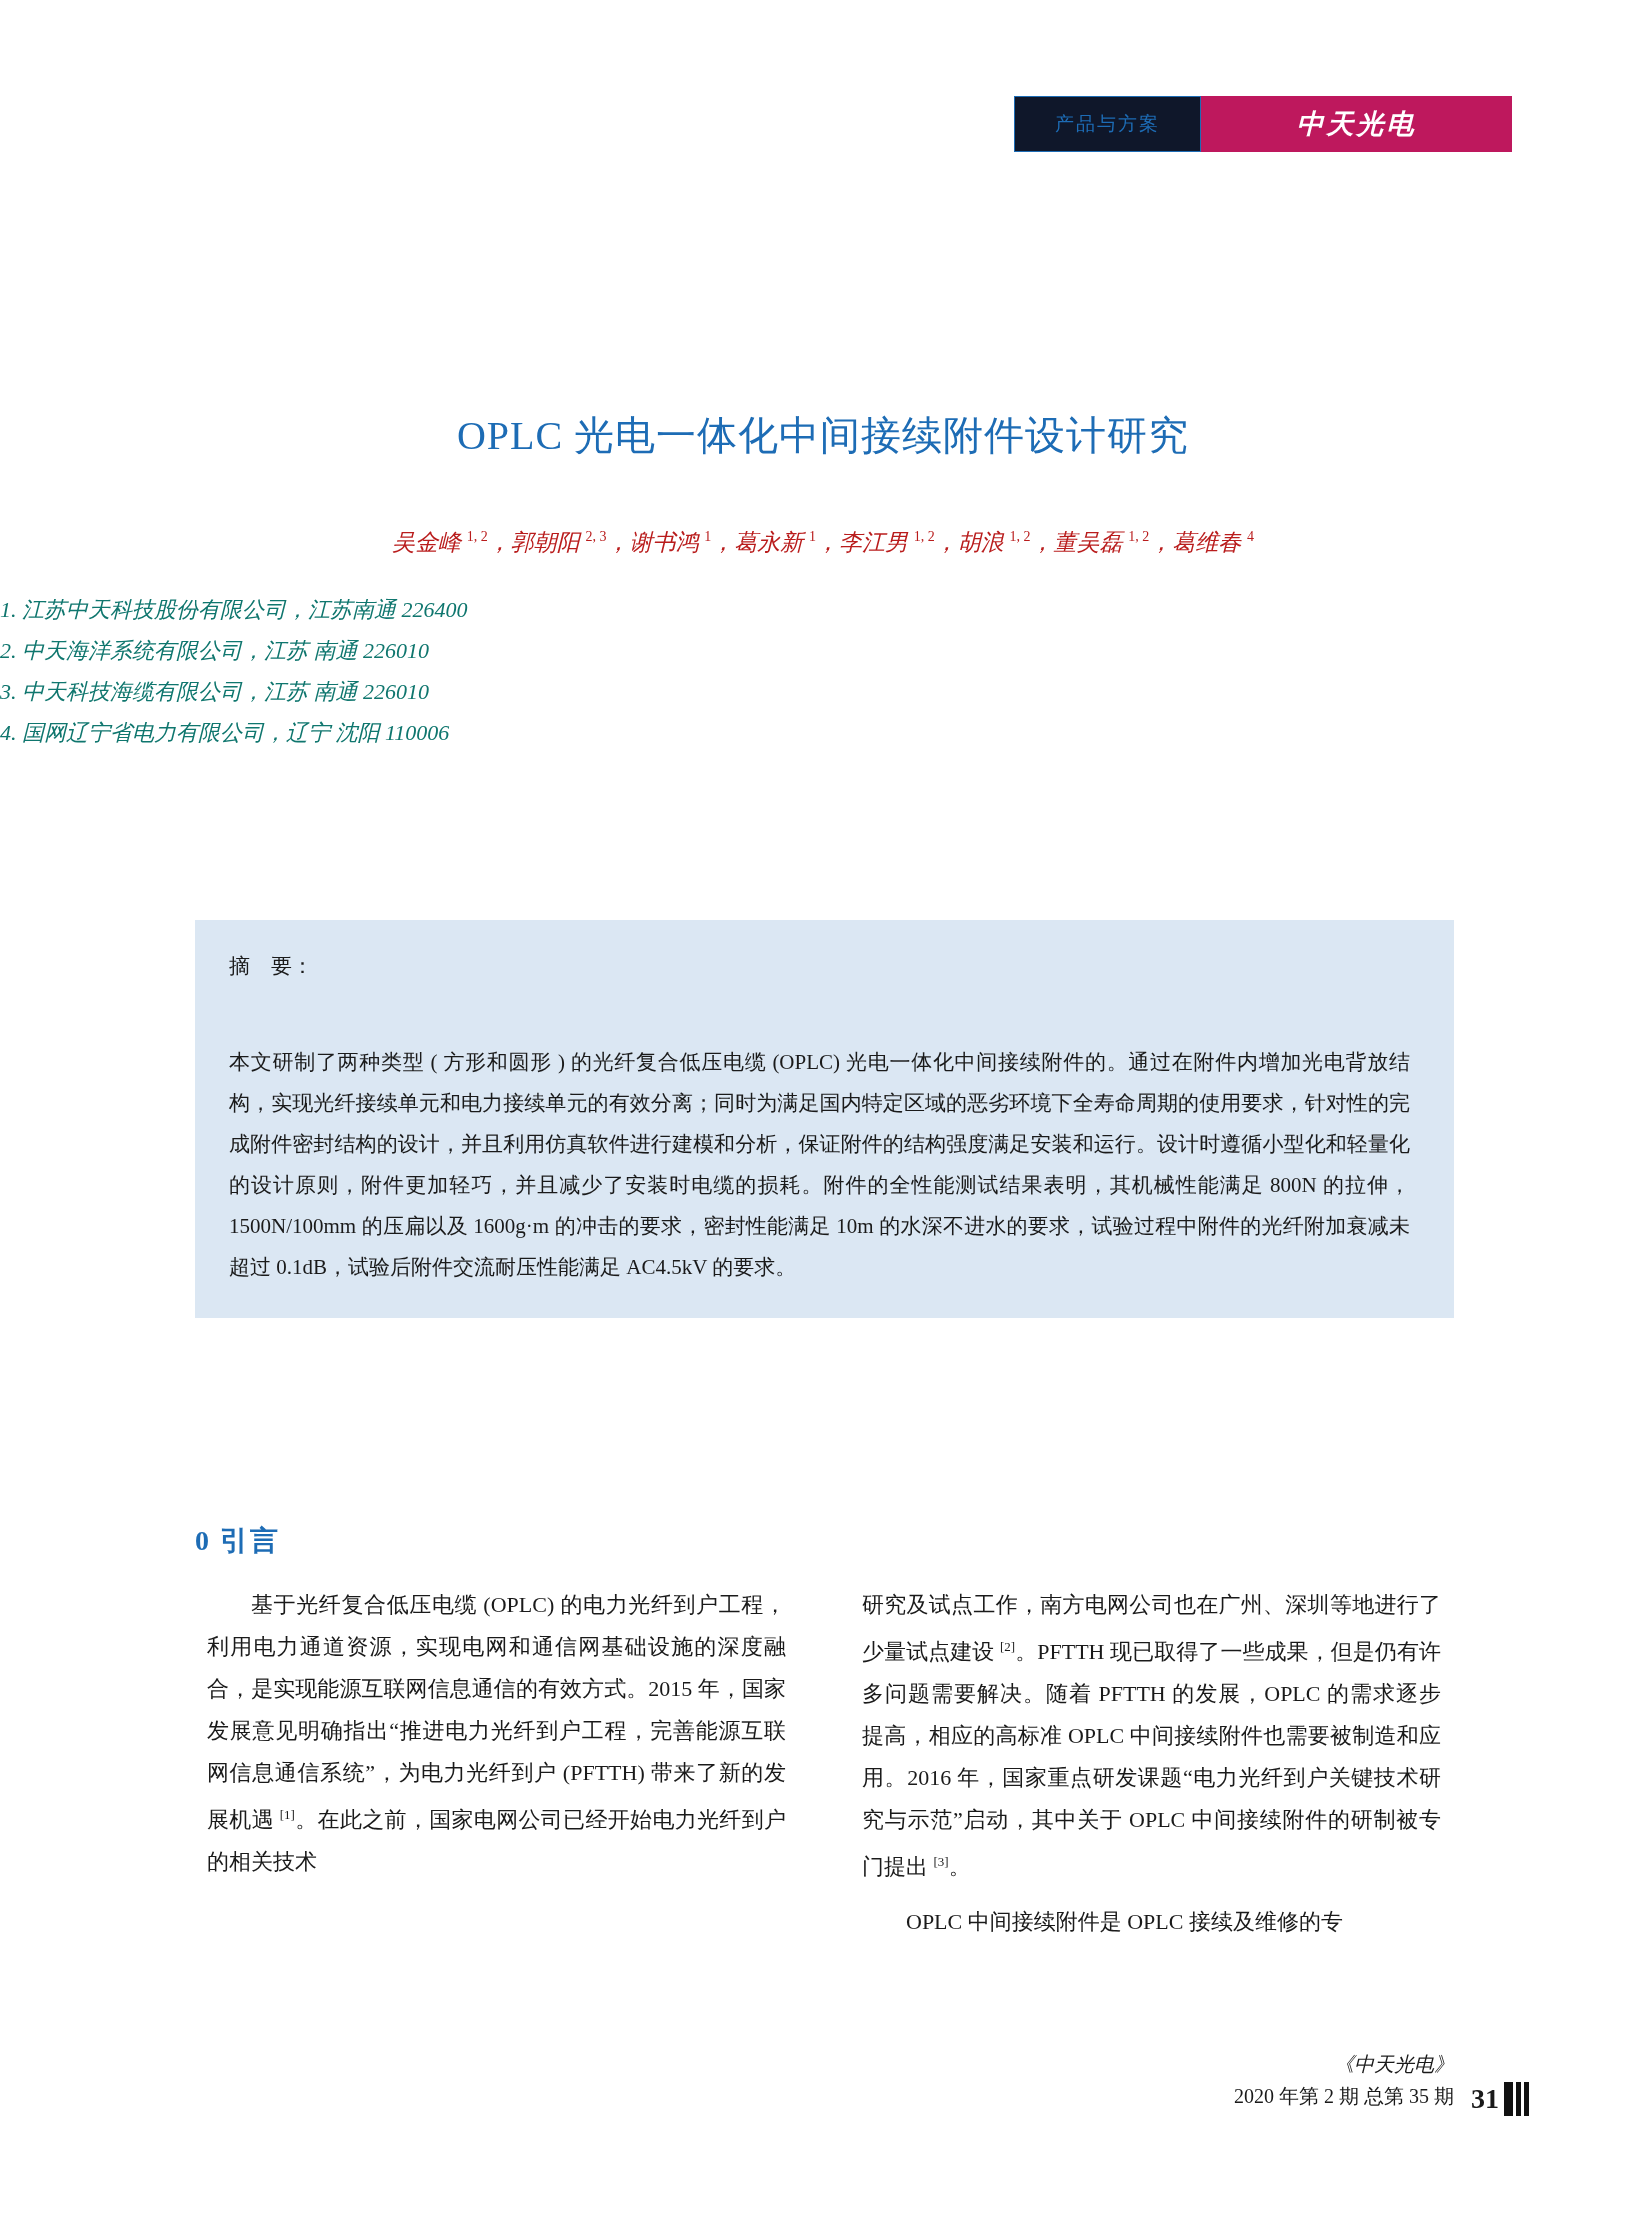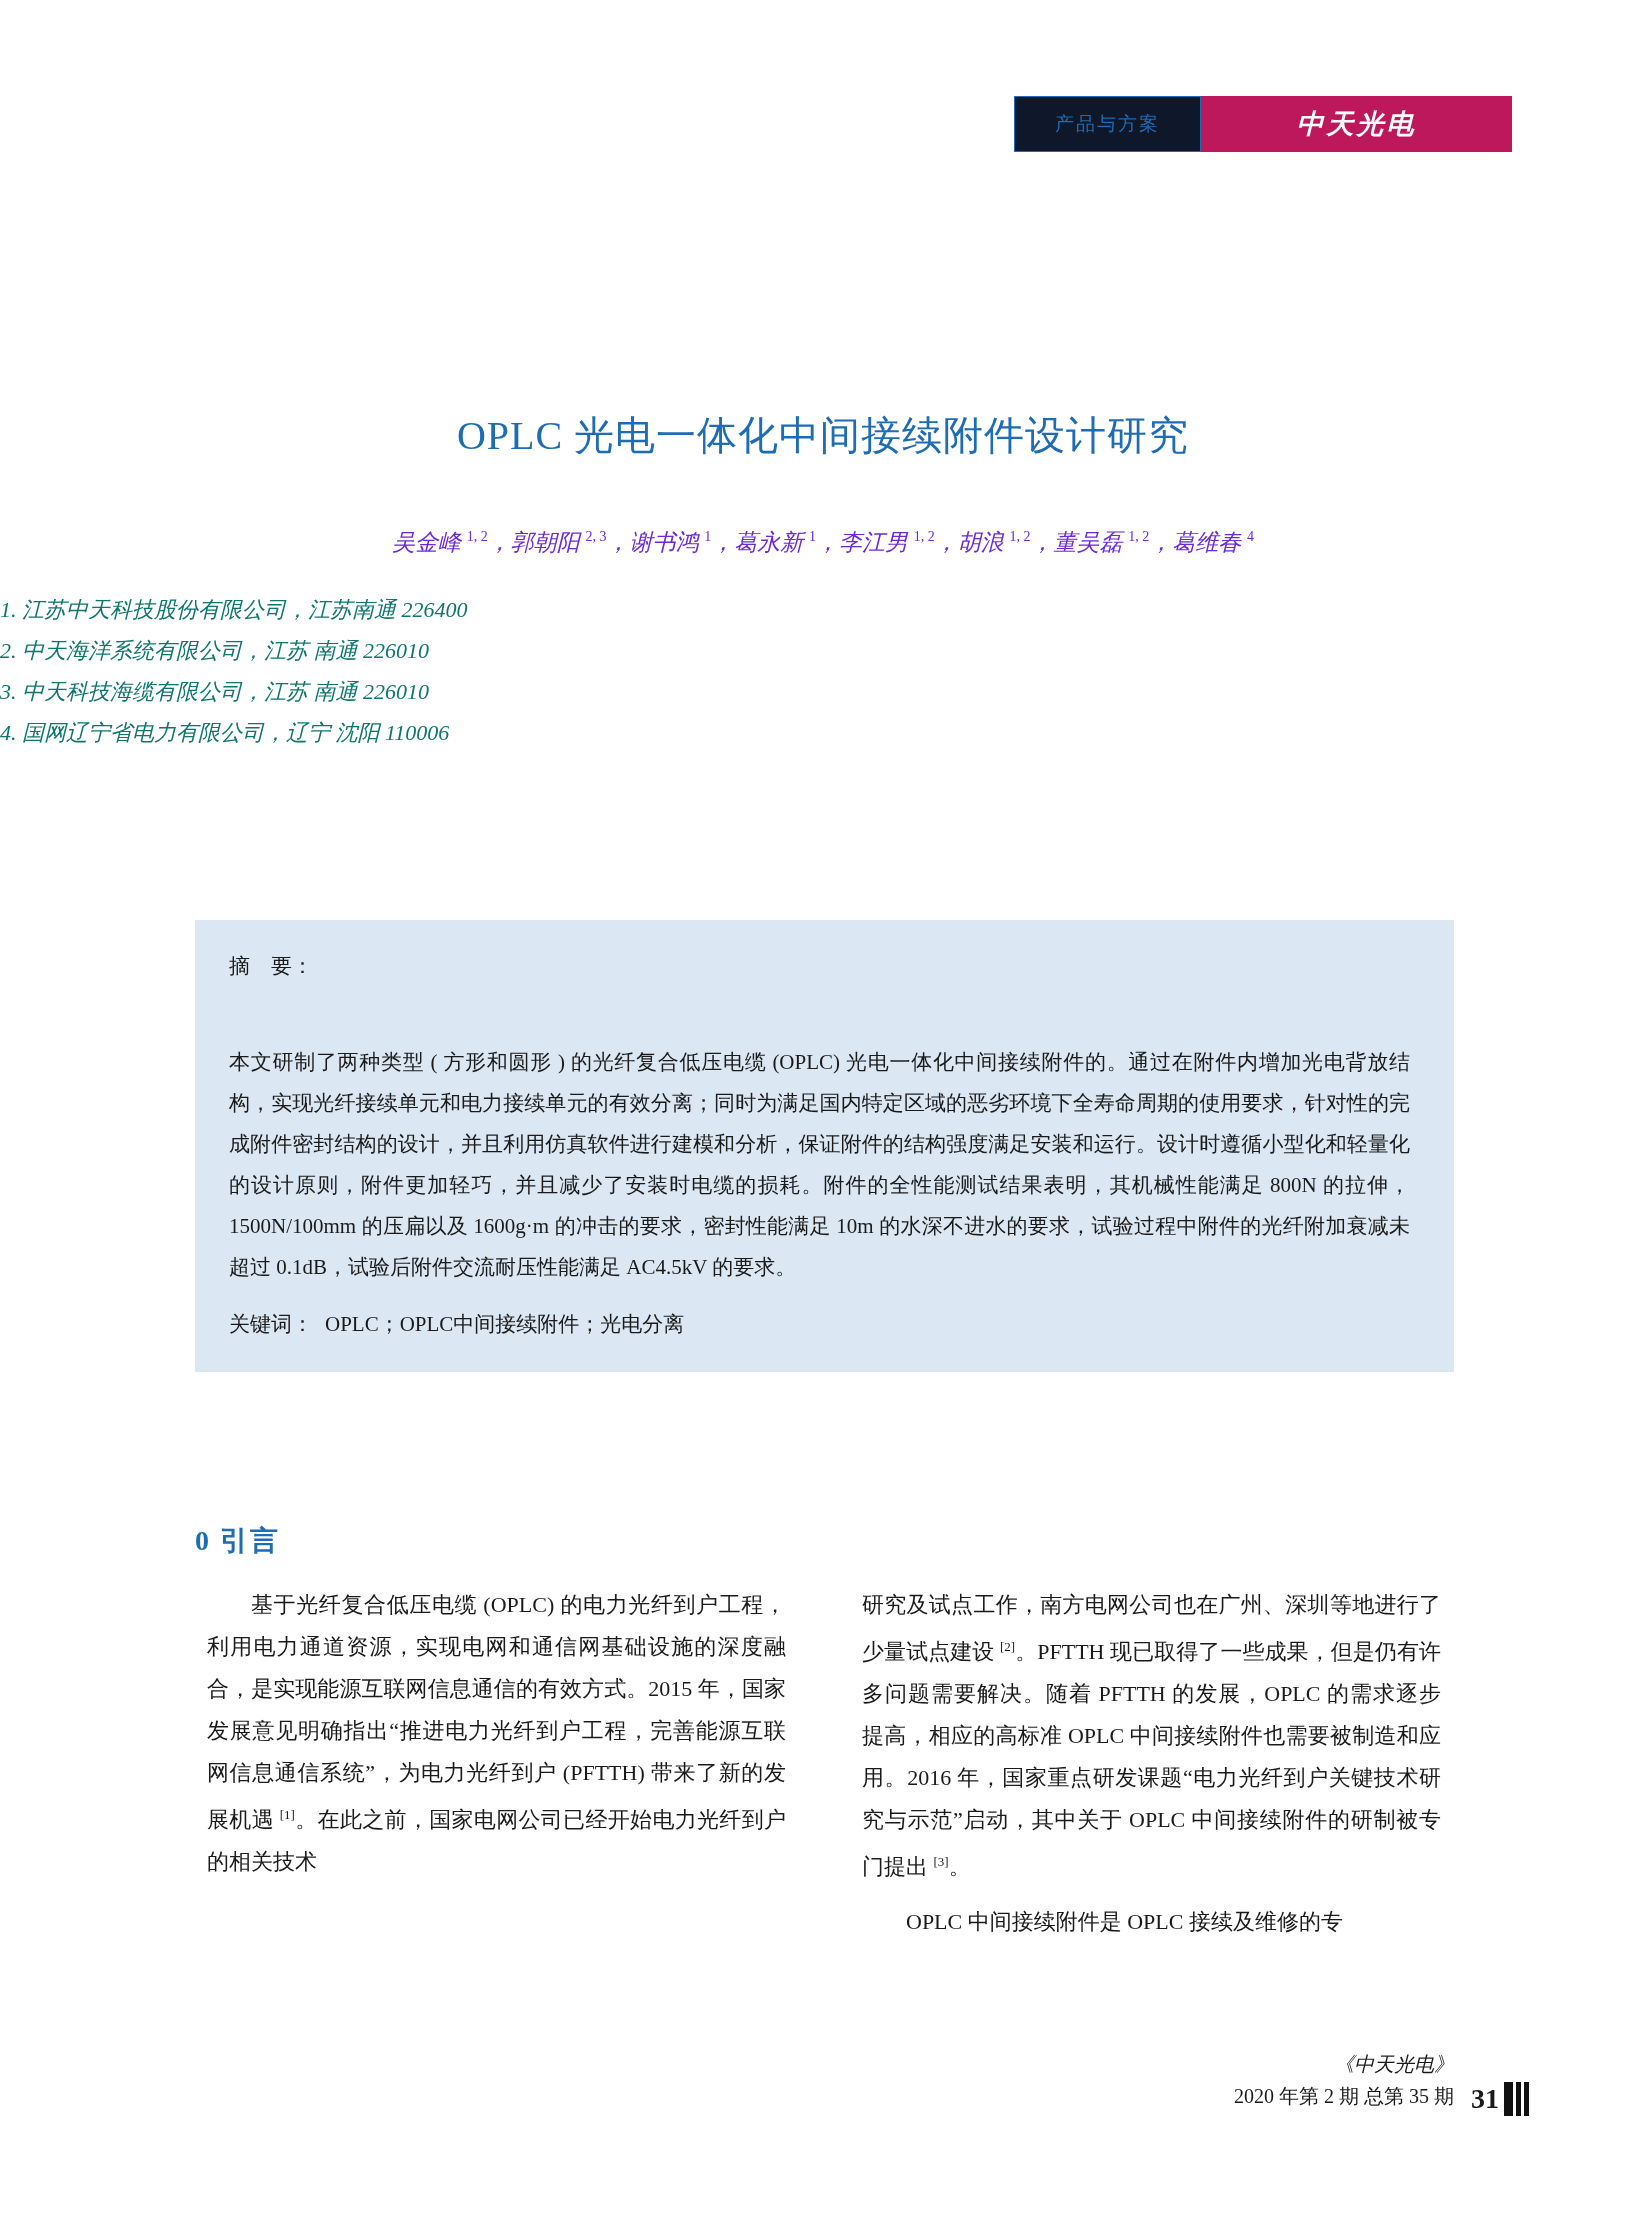--- a/index.html
+++ b/index.html
@@ -67,21 +67,21 @@
   }
 
   .authors {
     position: absolute;
     top: 527px;
     left: 0;
     width: 100%;
     text-align: center;
     font-size: 23px;
     font-style: italic;
-    color: #6d28d9;
+    color: #b91c1c;
     font-family: "Liberation Serif", serif;
   }
   .authors sup {
     font-size: 14px;
     font-style: normal;
     vertical-align: super;
   }
 
   .affiliations {
     position: absolute;
@@ -223,24 +223,20 @@
   <div>1. 江苏中天科技股份有限公司，江苏南通 226400</div>
   <div>2. 中天海洋系统有限公司，江苏 南通 226010</div>
   <div>3. 中天科技海缆有限公司，江苏 南通 226010</div>
   <div>4. 国网辽宁省电力有限公司，辽宁 沈阳 110006</div>
 </div>
 
 <div class="abstract">
   <div class="abstract-row">
     <div class="abstract-label">摘　要：</div>
     <div class="abstract-text">本文研制了两种类型 ( 方形和圆形 ) 的光纤复合低压电缆 (OPLC) 光电一体化中间接续附件的。通过在附件内增加光电背放结构，实现光纤接续单元和电力接续单元的有效分离；同时为满足国内特定区域的恶劣环境下全寿命周期的使用要求，针对性的完成附件密封结构的设计，并且利用仿真软件进行建模和分析，保证附件的结构强度满足安装和运行。设计时遵循小型化和轻量化的设计原则，附件更加轻巧，并且减少了安装时电缆的损耗。附件的全性能测试结果表明，其机械性能满足 800N 的拉伸，1500N/100mm 的压扁以及 1600g·m 的冲击的要求，密封性能满足 10m 的水深不进水的要求，试验过程中附件的光纤附加衰减未超过 0.1dB，试验后附件交流耐压性能满足 AC4.5kV 的要求。</div>
-  </div>
-  <div class="keywords">
-    <div class="kw-label">关键词：</div>
-    <div>OPLC；OPLC中间接续附件；光电分离</div>
   </div>
 </div>
 
 <div class="section-heading">0 引言</div>
 
 <div class="columns">
   <div class="col">
       <p class="indent">基于光纤复合低压电缆 (OPLC) 的电力光纤到户工程，利用电力通道资源，实现电网和通信网基础设施的深度融合，是实现能源互联网信息通信的有效方式。2015 年，国家发展意见明确指出“推进电力光纤到户工程，完善能源互联网信息通信系统”，为电力光纤到户 (PFTTH) 带来了新的发展机遇 <sup>[1]</sup>。在此之前，国家电网公司已经开始电力光纤到户的相关技术</p>
     </div>
   <div class="col">

